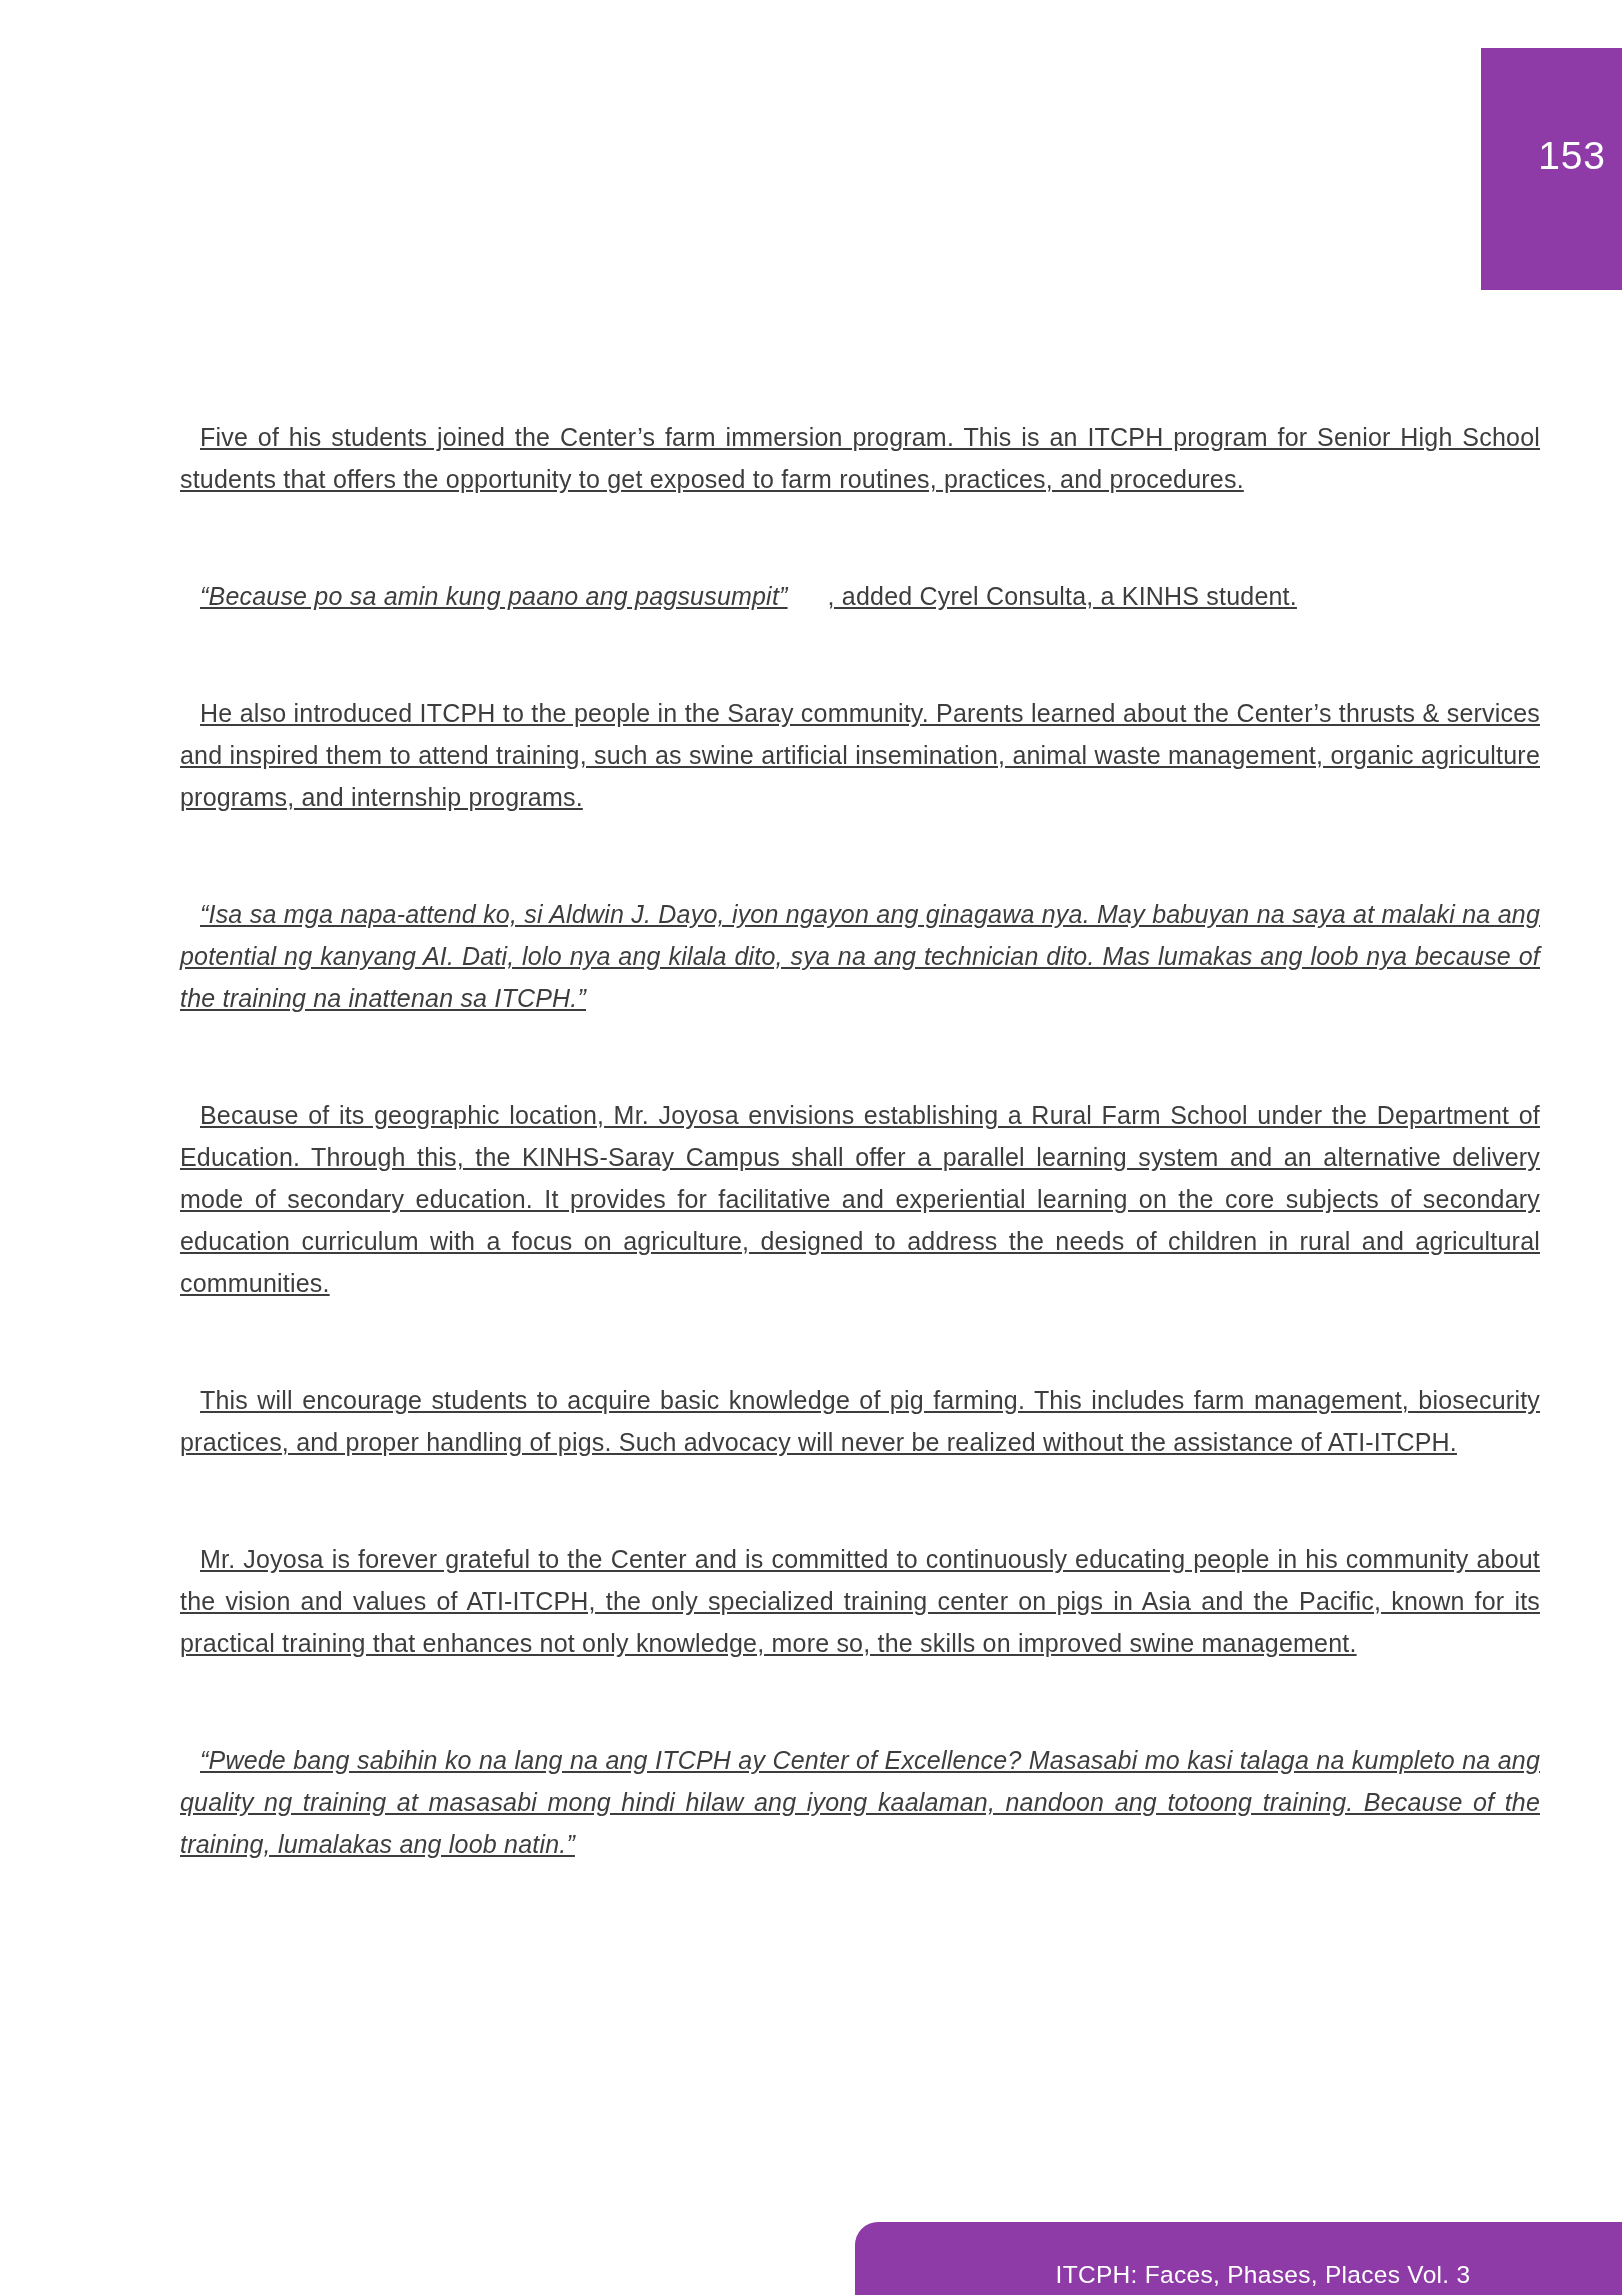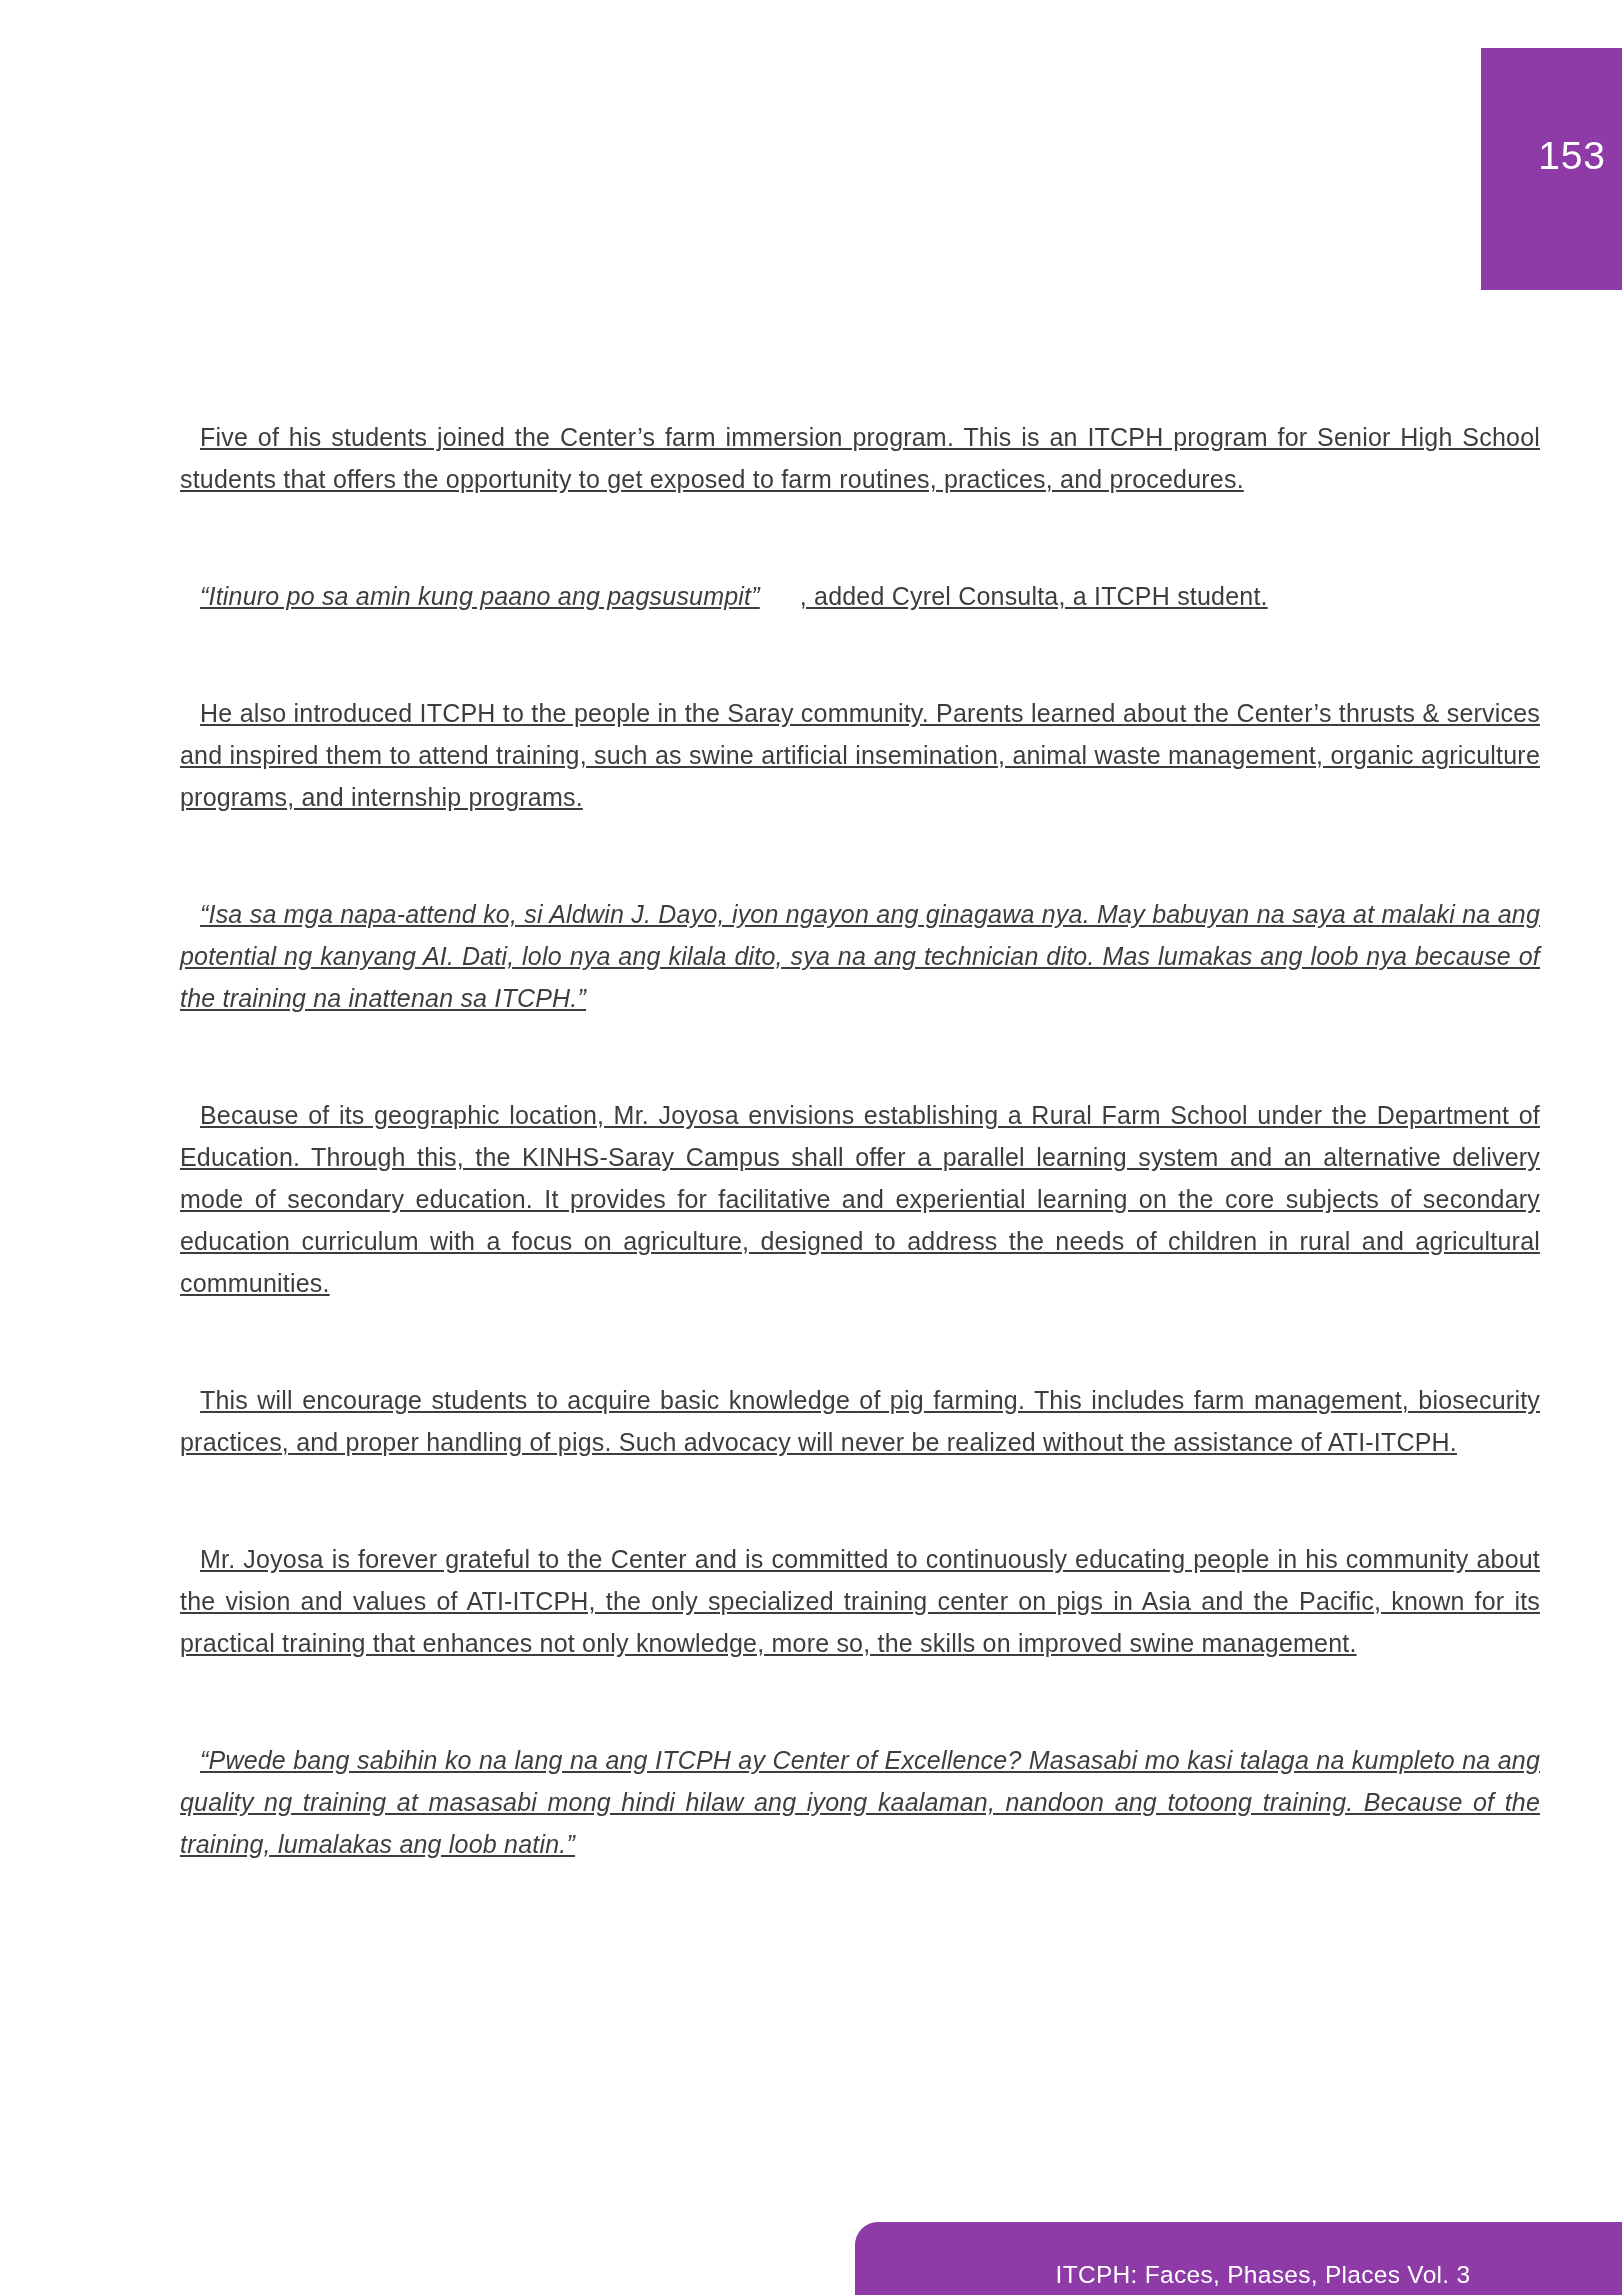--- a/index.html
+++ b/index.html
@@ -91,21 +91,21 @@
 <body>
 
 <div class="page">
 
   <div class="page-number-tab">
     <span class="page-number">153</span>
   </div>
 
   <div class="content" id="paragraphs">
       <p class="para"><span class="normal">Five of his students joined the Center’s farm immersion program. This is an ITCPH program for Senior High School students that offers the opportunity to get exposed to farm routines, practices, and procedures.</span></p>
-      <p class="para"><span class="italic">“Itinuro po sa amin kung paano ang pagsusumpit”</span><span class="normal">, added Cyrel Consulta, a ITCPH student.</span></p>
+      <p class="para"><span class="italic">“Because po sa amin kung paano ang pagsusumpit”</span><span class="normal">, added Cyrel Consulta, a KINHS student.</span></p>
       <p class="para"><span class="normal">He also introduced ITCPH to the people in the Saray community. Parents learned about the Center’s thrusts &amp; services and inspired them to attend training, such as swine artificial insemination, animal waste management, organic agriculture programs, and internship programs.</span></p>
       <p class="para"><span class="italic">“Isa sa mga napa-attend ko, si Aldwin J. Dayo, iyon ngayon ang ginagawa nya. May babuyan na saya at malaki na ang potential ng kanyang AI. Dati, lolo nya ang kilala dito, sya na ang technician dito. Mas lumakas ang loob nya because of the training na inattenan sa ITCPH.”</span></p>
       <p class="para"><span class="normal">Because of its geographic location, Mr. Joyosa envisions establishing a Rural Farm School under the Department of Education. Through this, the KINHS-Saray Campus shall offer a parallel learning system and an alternative delivery mode of secondary education. It provides for facilitative and experiential learning on the core subjects of secondary education curriculum with a focus on agriculture, designed to address the needs of children in rural and agricultural communities.</span></p>
       <p class="para"><span class="normal">This will encourage students to acquire basic knowledge of pig farming. This includes farm management, biosecurity practices, and proper handling of pigs. Such advocacy will never be realized without the assistance of ATI-ITCPH.</span></p>
       <p class="para"><span class="normal">Mr. Joyosa is forever grateful to the Center and is committed to continuously educating people in his community about the vision and values of ATI-ITCPH, the only specialized training center on pigs in Asia and the Pacific, known for its practical training that enhances not only knowledge, more so, the skills on improved swine management.</span></p>
       <p class="para"><span class="italic">“Pwede bang sabihin ko na lang na ang ITCPH ay Center of Excellence? Masasabi mo kasi talaga na kumpleto na ang quality ng training at masasabi mong hindi hilaw ang iyong kaalaman, nandoon ang totoong training. Because of the training, lumalakas ang loob natin.”</span></p>
     </div>
 
   <div class="footer-band">
     <span class="footer-text">ITCPH: Faces, Phases, Places Vol. 3</span>

